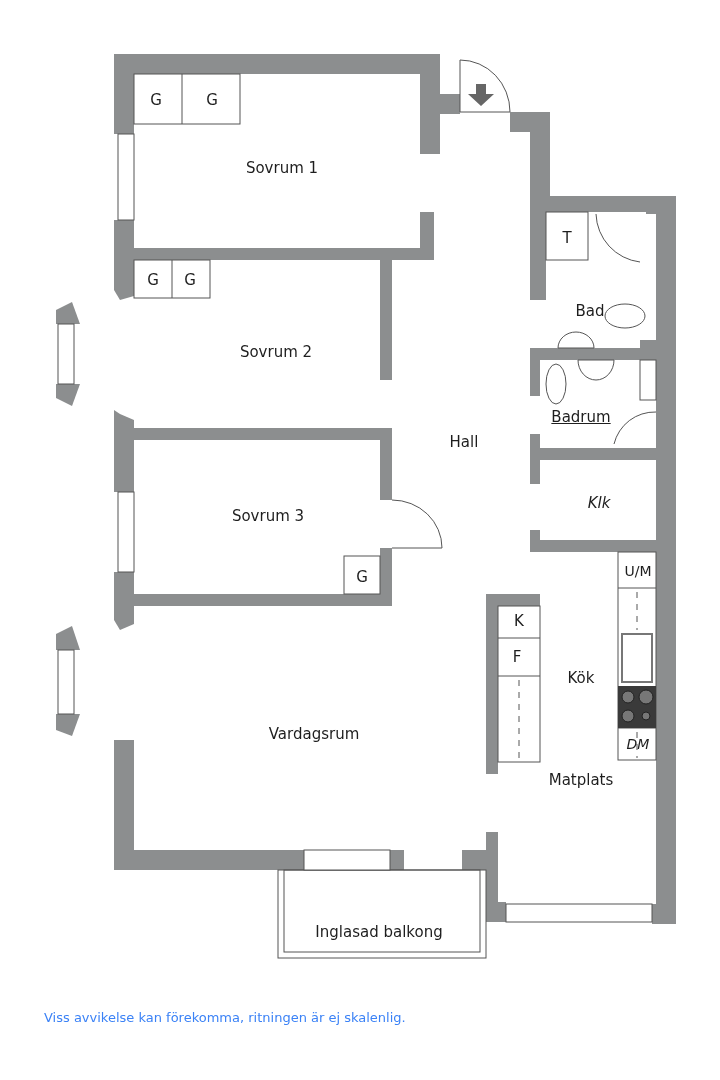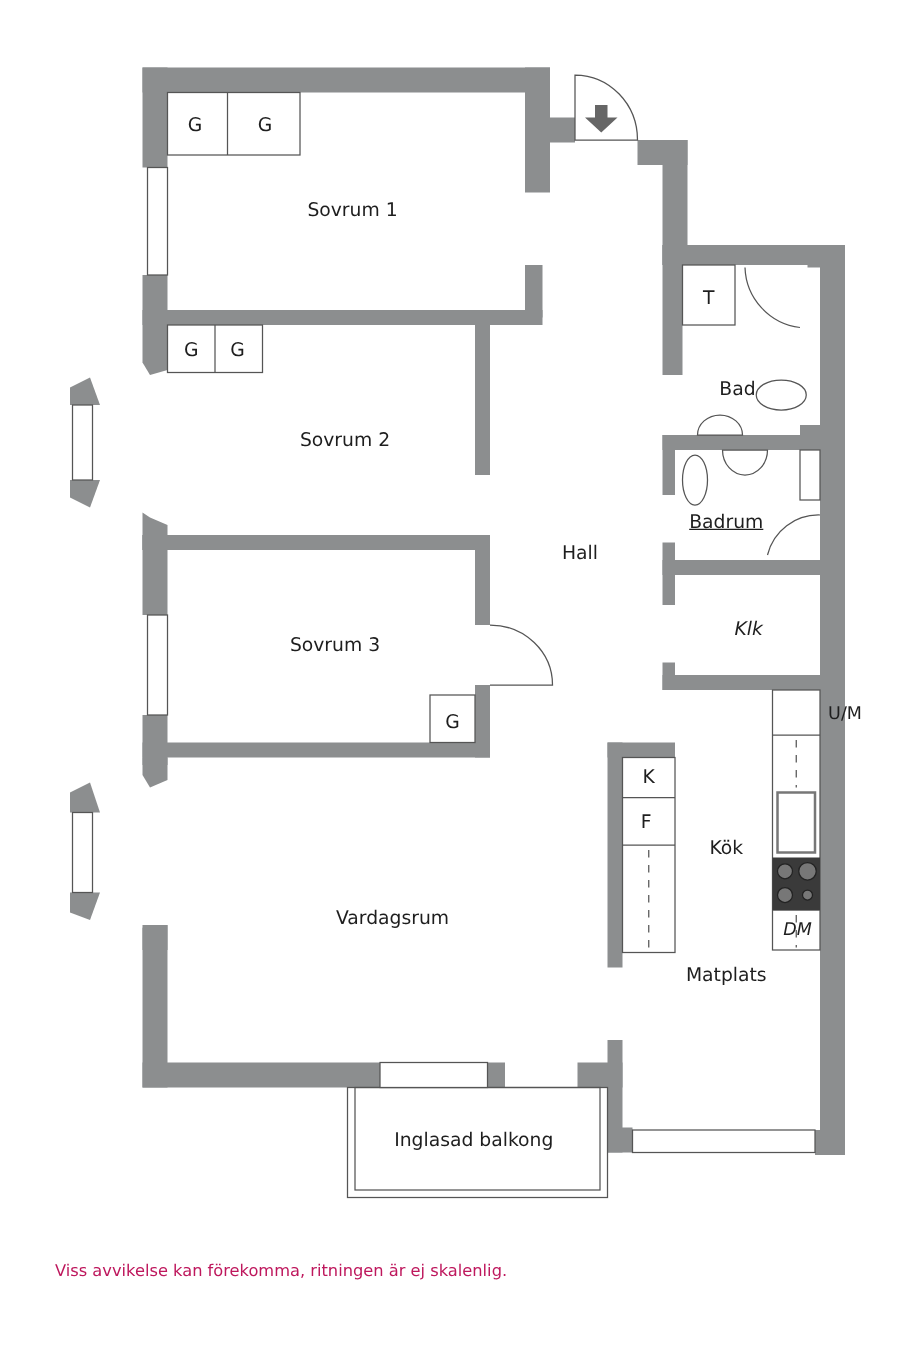--- a/index.html
+++ b/index.html
@@ -2,21 +2,21 @@
 <html><head>
 <meta charset="utf-8">
 <style>
   html, body { margin:0; padding:0; background:#ffffff; }
   body { width:720px; height:1080px; position:relative; overflow:hidden;
          font-family:"DejaVu Sans", sans-serif; color:#1a1a1a; }
   #plan { position:absolute; left:0; top:0; width:720px; height:1080px; }
   .lbl { position:absolute; font-family:"DejaVu Sans", sans-serif; font-size:15px;
          color:#1e1e1e; white-space:nowrap; transform:translate(-50%,-50%); }
   .lbl.sm { font-size:14px; }
-  .disclaimer { position:absolute; left:44px; top:1010px; font-size:13px; color:#be185d;
+  .disclaimer { position:absolute; left:44px; top:1010px; font-size:13px; color:#3b82f6;
                 font-family:"DejaVu Sans", sans-serif; }
 </style>
 </head>
 <body>
 
 <svg id="plan" viewBox="0 0 720 1080" xmlns="http://www.w3.org/2000/svg">
   <g fill="#8c8e8f">
 
     <rect x="114" y="54" width="326" height="20"></rect>
     <rect x="420" y="54" width="20" height="100"></rect>
@@ -138,28 +138,28 @@
 </svg>
 
 <div class="lbl" style="left:156px; top:100px;">G</div>
 <div class="lbl" style="left:212px; top:100px;">G</div>
 <div class="lbl" style="left:153px; top:280px;">G</div>
 <div class="lbl" style="left:190px; top:280px;">G</div>
 <div class="lbl" style="left:362px; top:577px;">G</div>
 <div class="lbl" style="left:567px; top:238px;">T</div>
 <div class="lbl" style="left:519px; top:621px;">K</div>
 <div class="lbl" style="left:517px; top:657px;">F</div>
-<div class="lbl sm" style="left:676px; top:571px;">U/M</div>
+<div class="lbl sm" style="left:638px; top:571px;">U/M</div>
 <div class="lbl sm" style="left:638px; top:744px;font-style:italic;">DM</div>
 
 <div class="lbl" style="left:282px; top:168px;">Sovrum 1</div>
 <div class="lbl" style="left:260px; top:352px;margin-left:16px;">Sovrum 2</div>
 <div class="lbl" style="left:268px; top:516px;">Sovrum 3</div>
 <div class="lbl" style="left:464px; top:442px;">Hall</div>
 <div class="lbl" style="left:590px; top:288px;margin-top:23px;">Bad</div>
 <div class="lbl" style="left:581px; top:417px;text-decoration:underline;">Badrum</div>
 <div class="lbl" style="left:599px; top:503px;font-style:italic;">Klk</div>
 <div class="lbl" style="left:581px; top:678px;">Kök</div>
 <div class="lbl" style="left:314px; top:734px;">Vardagsrum</div>
 <div class="lbl" style="left:581px; top:780px;">Matplats</div>
-<div class="lbl" style="left:379px; top:912px;text-align:right;">Inglasad balkong</div>
+<div class="lbl" style="left:379px; top:932px;text-align:right;">Inglasad balkong</div>
 
 <div class="disclaimer">Viss avvikelse kan förekomma, ritningen är ej skalenlig.</div>
 
 </body></html>

